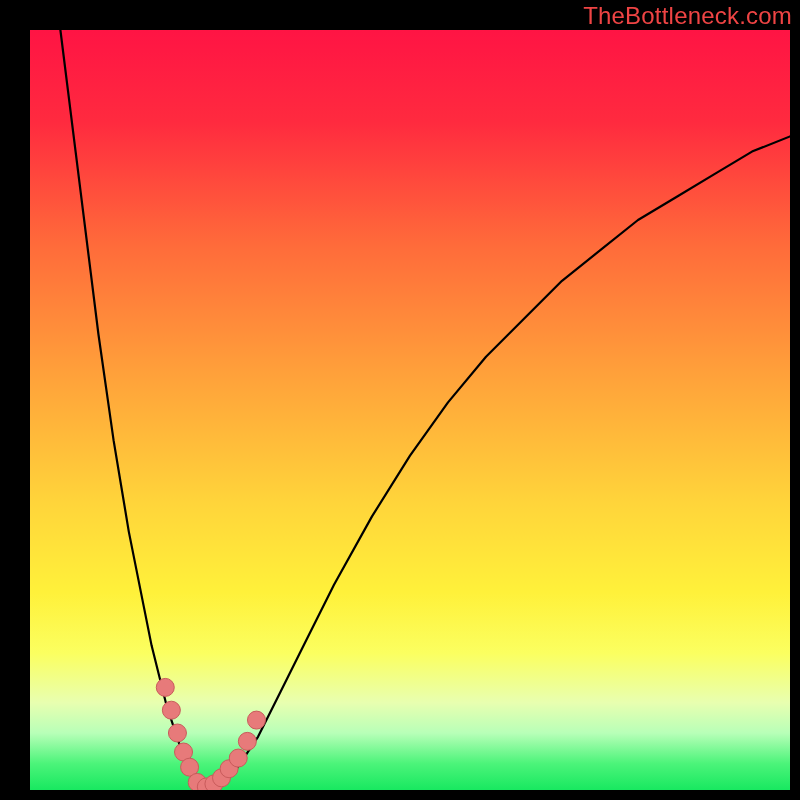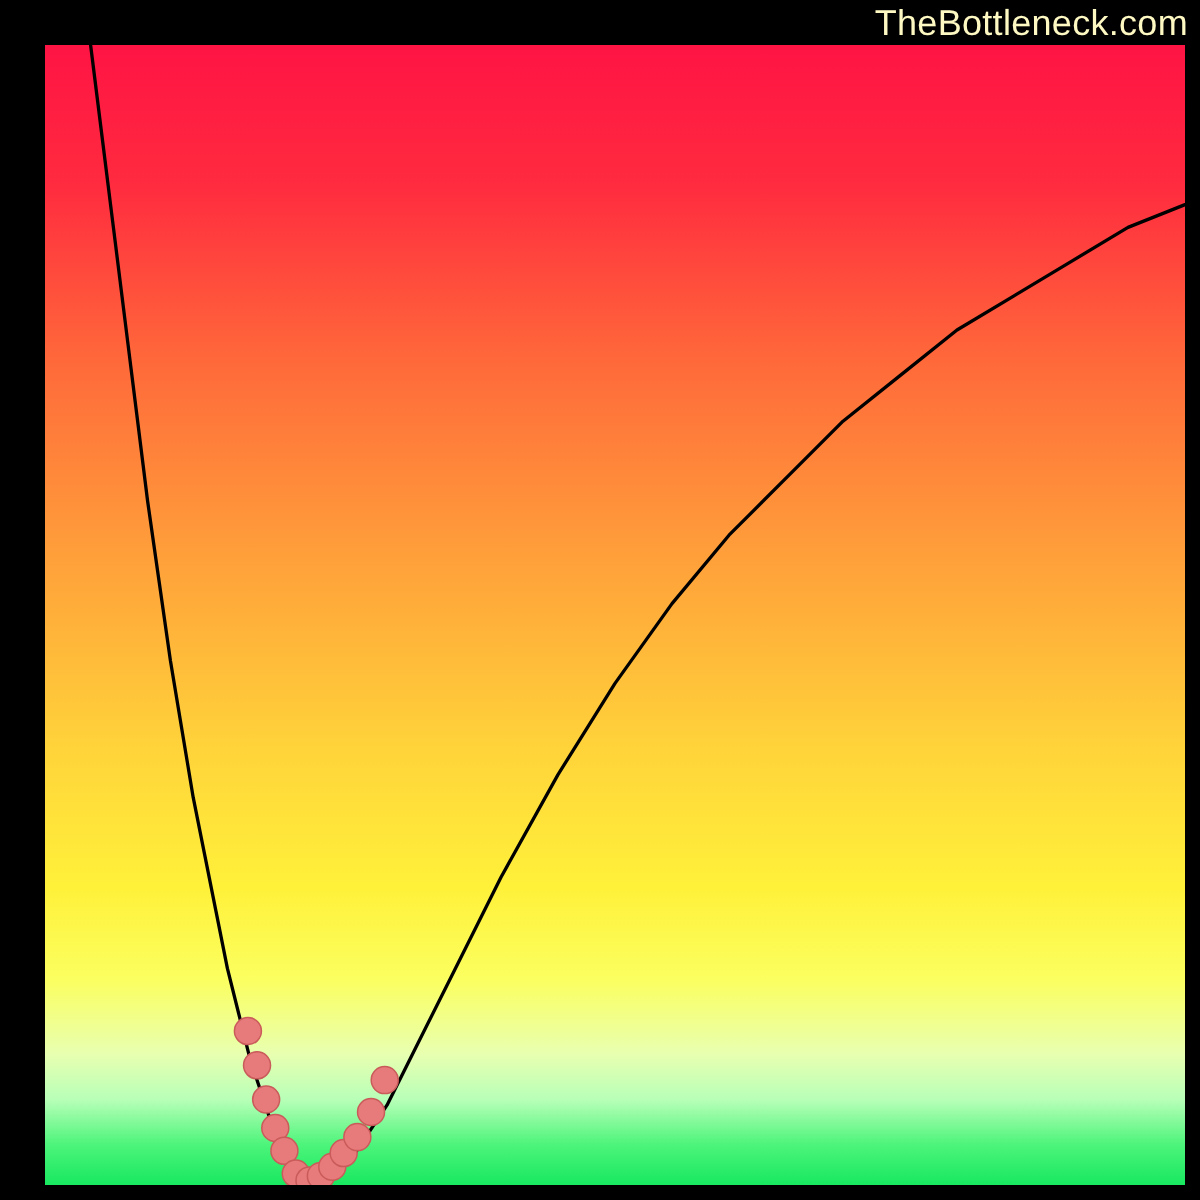--- a/index.html
+++ b/index.html
@@ -18,21 +18,21 @@
     background: #000;
   }
   .plot {
     position: absolute;
     box-sizing: border-box;
   }
   .watermark {
     position: absolute;
     right: 8px;
     top: 2px;
-    color: #fef9c3;
+    color: #ef4444;
     font-size: 24px;
     font-weight: 500;
     letter-spacing: 0.2px;
     user-select: none;
   }
   svg { display: block; }
 </style>
 </head>
 <body>
 

